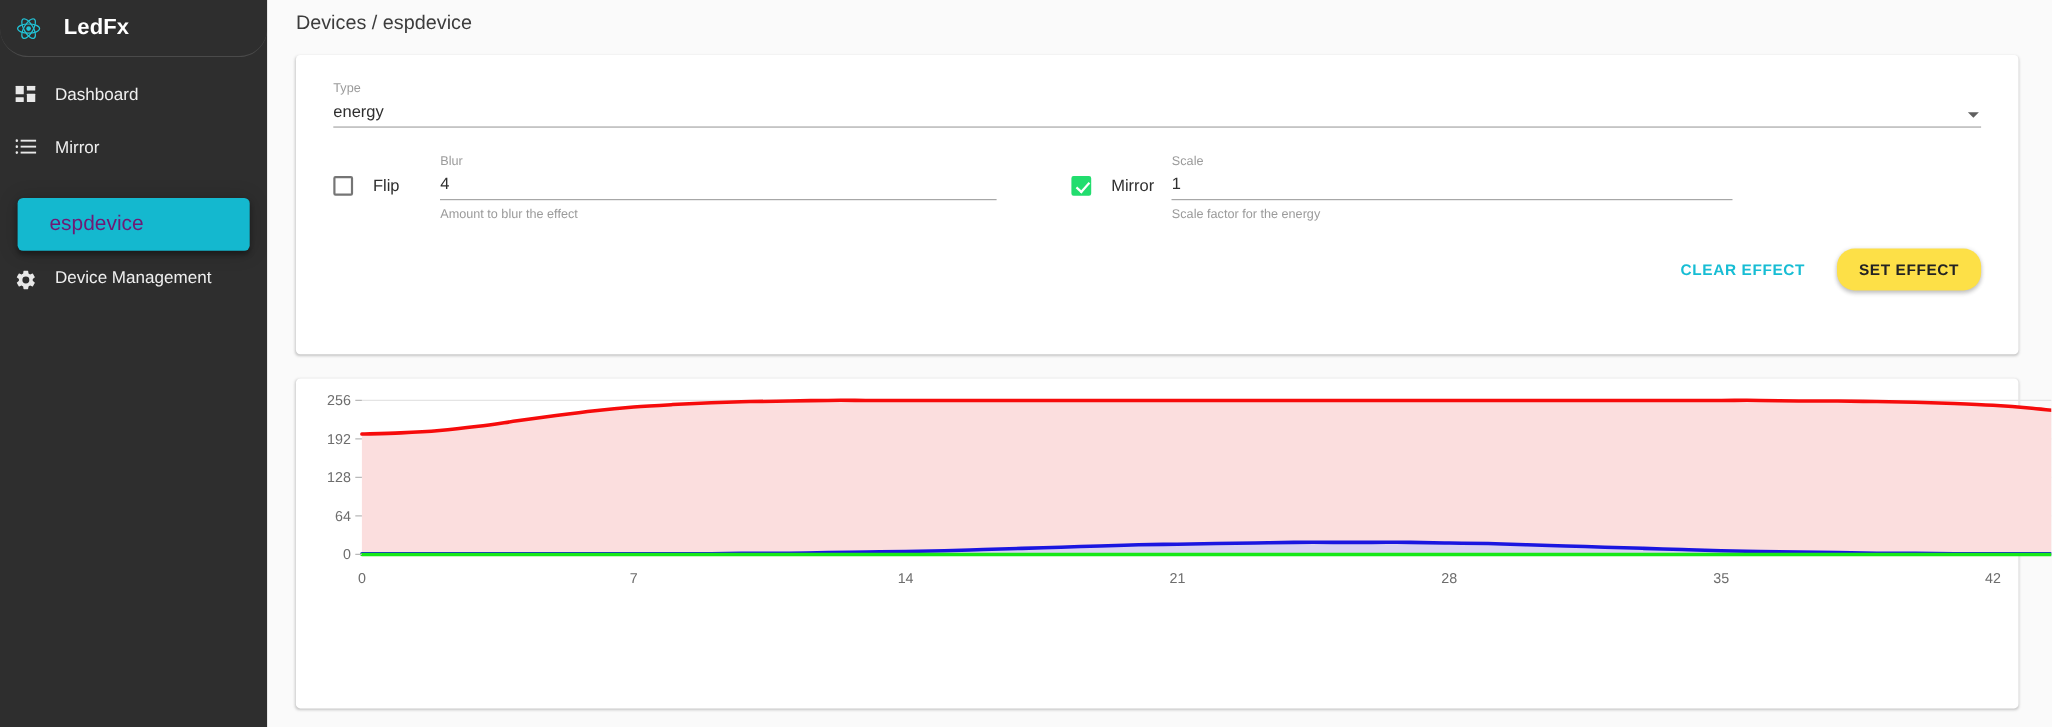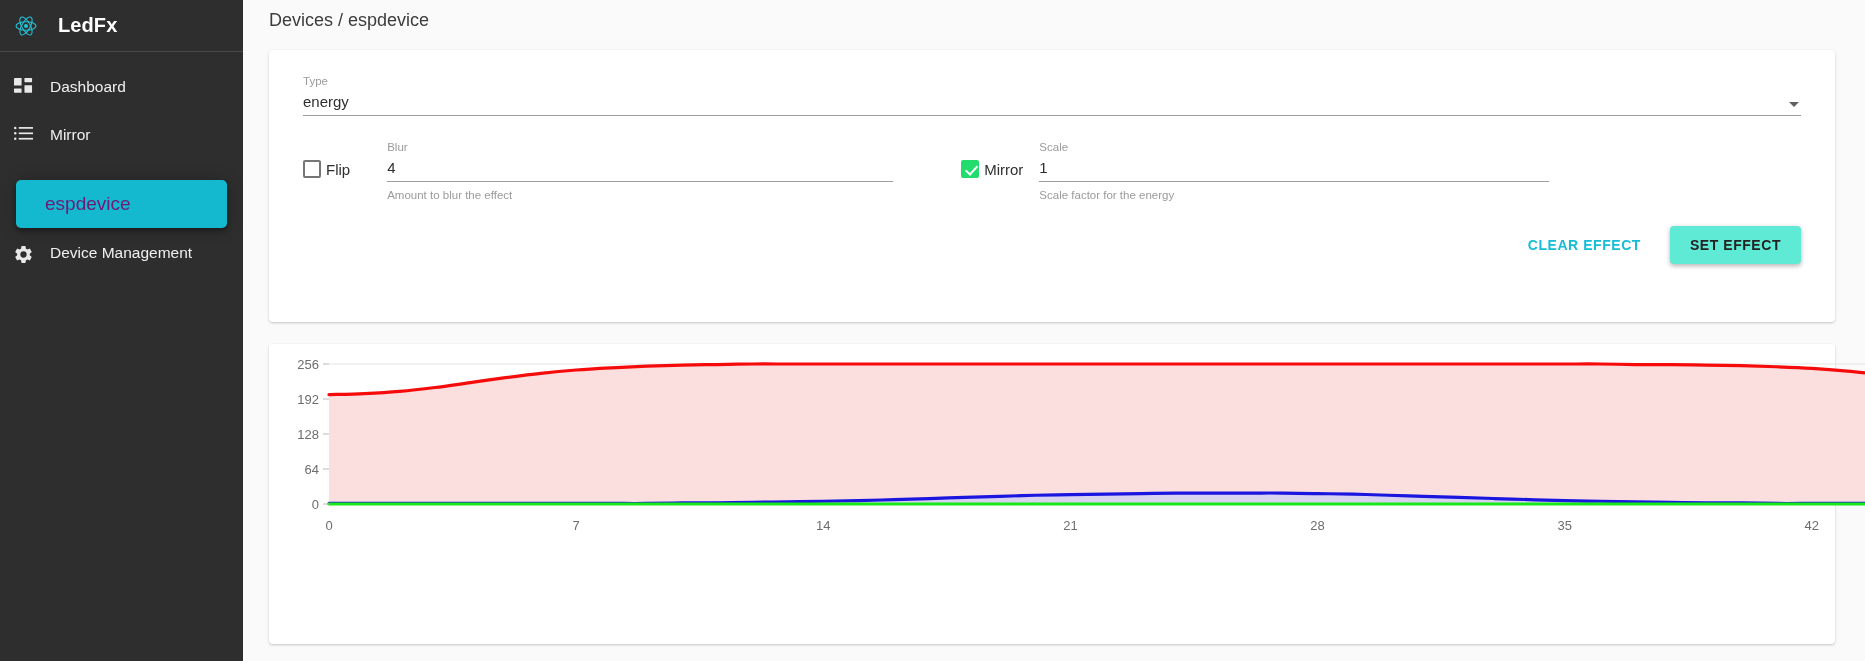--- a/index.html
+++ b/index.html
@@ -13,20 +13,21 @@
 
   
   .sidebar {
     width: 243px; min-width: 243px; height: 661px;
     background: #2e2e2e; color: #fff; position: relative;
   }
   .brand {
     height: 52px; display: flex; align-items: center;
     padding-left: 6px; gap: 12px;
     border-bottom: 1px solid #4a4a4a;
+    border-radius: 26px;
   }
   .brand-icon { width: 40px; display: flex; justify-content: center; align-items: center; }
   .brand-title { font-size: 20px; font-weight: bold; letter-spacing: .1px; color: #fff; }
 
   .nav { padding-top: 26px; }
   .nav-item {
     display: flex; align-items: flex-start; gap: 10px;
     height: 48px; padding-left: 6px; cursor: pointer;
   }
   .nav-icon { width: 34px; min-width: 34px; display: flex; justify-content: center; align-items: center; color: #e8e8e8; }
@@ -74,21 +75,21 @@
   .select-row { position: relative; margin-top: 2px; }
   .select-arrow {
     position: absolute; right: 2px; bottom: 9px;
     width: 0; height: 0;
     border-left: 5px solid transparent;
     border-right: 5px solid transparent;
     border-top: 5px solid #606060;
   }
 
   .row2 { display: flex; align-items: flex-start; margin-top: 24px; }
-  .ck-group { display: flex; align-items: center; gap: 5px; padding-top: 20px; }
+  .ck-group { display: flex; align-items: center; gap: 18px; padding-top: 20px; }
   .ck-box {
     width: 18px; height: 18px; border: 2px solid #757575;
     border-radius: 2px; background: #fff;
   }
   .ck-box.checked {
     background: #22dd6e; border-color: #22dd6e;
     position: relative;
   }
   .ck-box.checked::after {
     content: ""; position: absolute;
@@ -103,23 +104,23 @@
   .spacer-mid { width: 68px; }
 
   .btn-row { display: flex; justify-content: flex-end; align-items: center; gap: 16px; margin-top: 24px; }
   .btn-text {
     background: none; border: none;
     color: #17bdd4; font-size: 14px; font-weight: bold;
     letter-spacing: .55px; padding: 9px 13px; cursor: pointer;
     border-radius: 4px; font-family: inherit;
   }
   .btn-filled {
-    background: #5eead4; border: none; color: #232323;
+    background: #fde047; border: none; color: #232323;
     font-size: 14px; font-weight: bold; letter-spacing: .55px;
-    padding: 11px 20px; border-radius: 4px; cursor: pointer;
+    padding: 11px 20px; border-radius: 16px; cursor: pointer;
     box-shadow: 0 1px 5px rgba(0,0,0,.2), 0 3px 4px rgba(0,0,0,.12);
     font-family: inherit;
   }
 
   .card-chart { margin-top: 22px; height: 300px; padding: 12px 10px 0 10px; }
   .chart-svg { display: block; }
   .tick-text { font-size: 13px; fill: #6d6d6d; font-family: "Liberation Sans", sans-serif; }
 </style>
 </head>
 <body>

